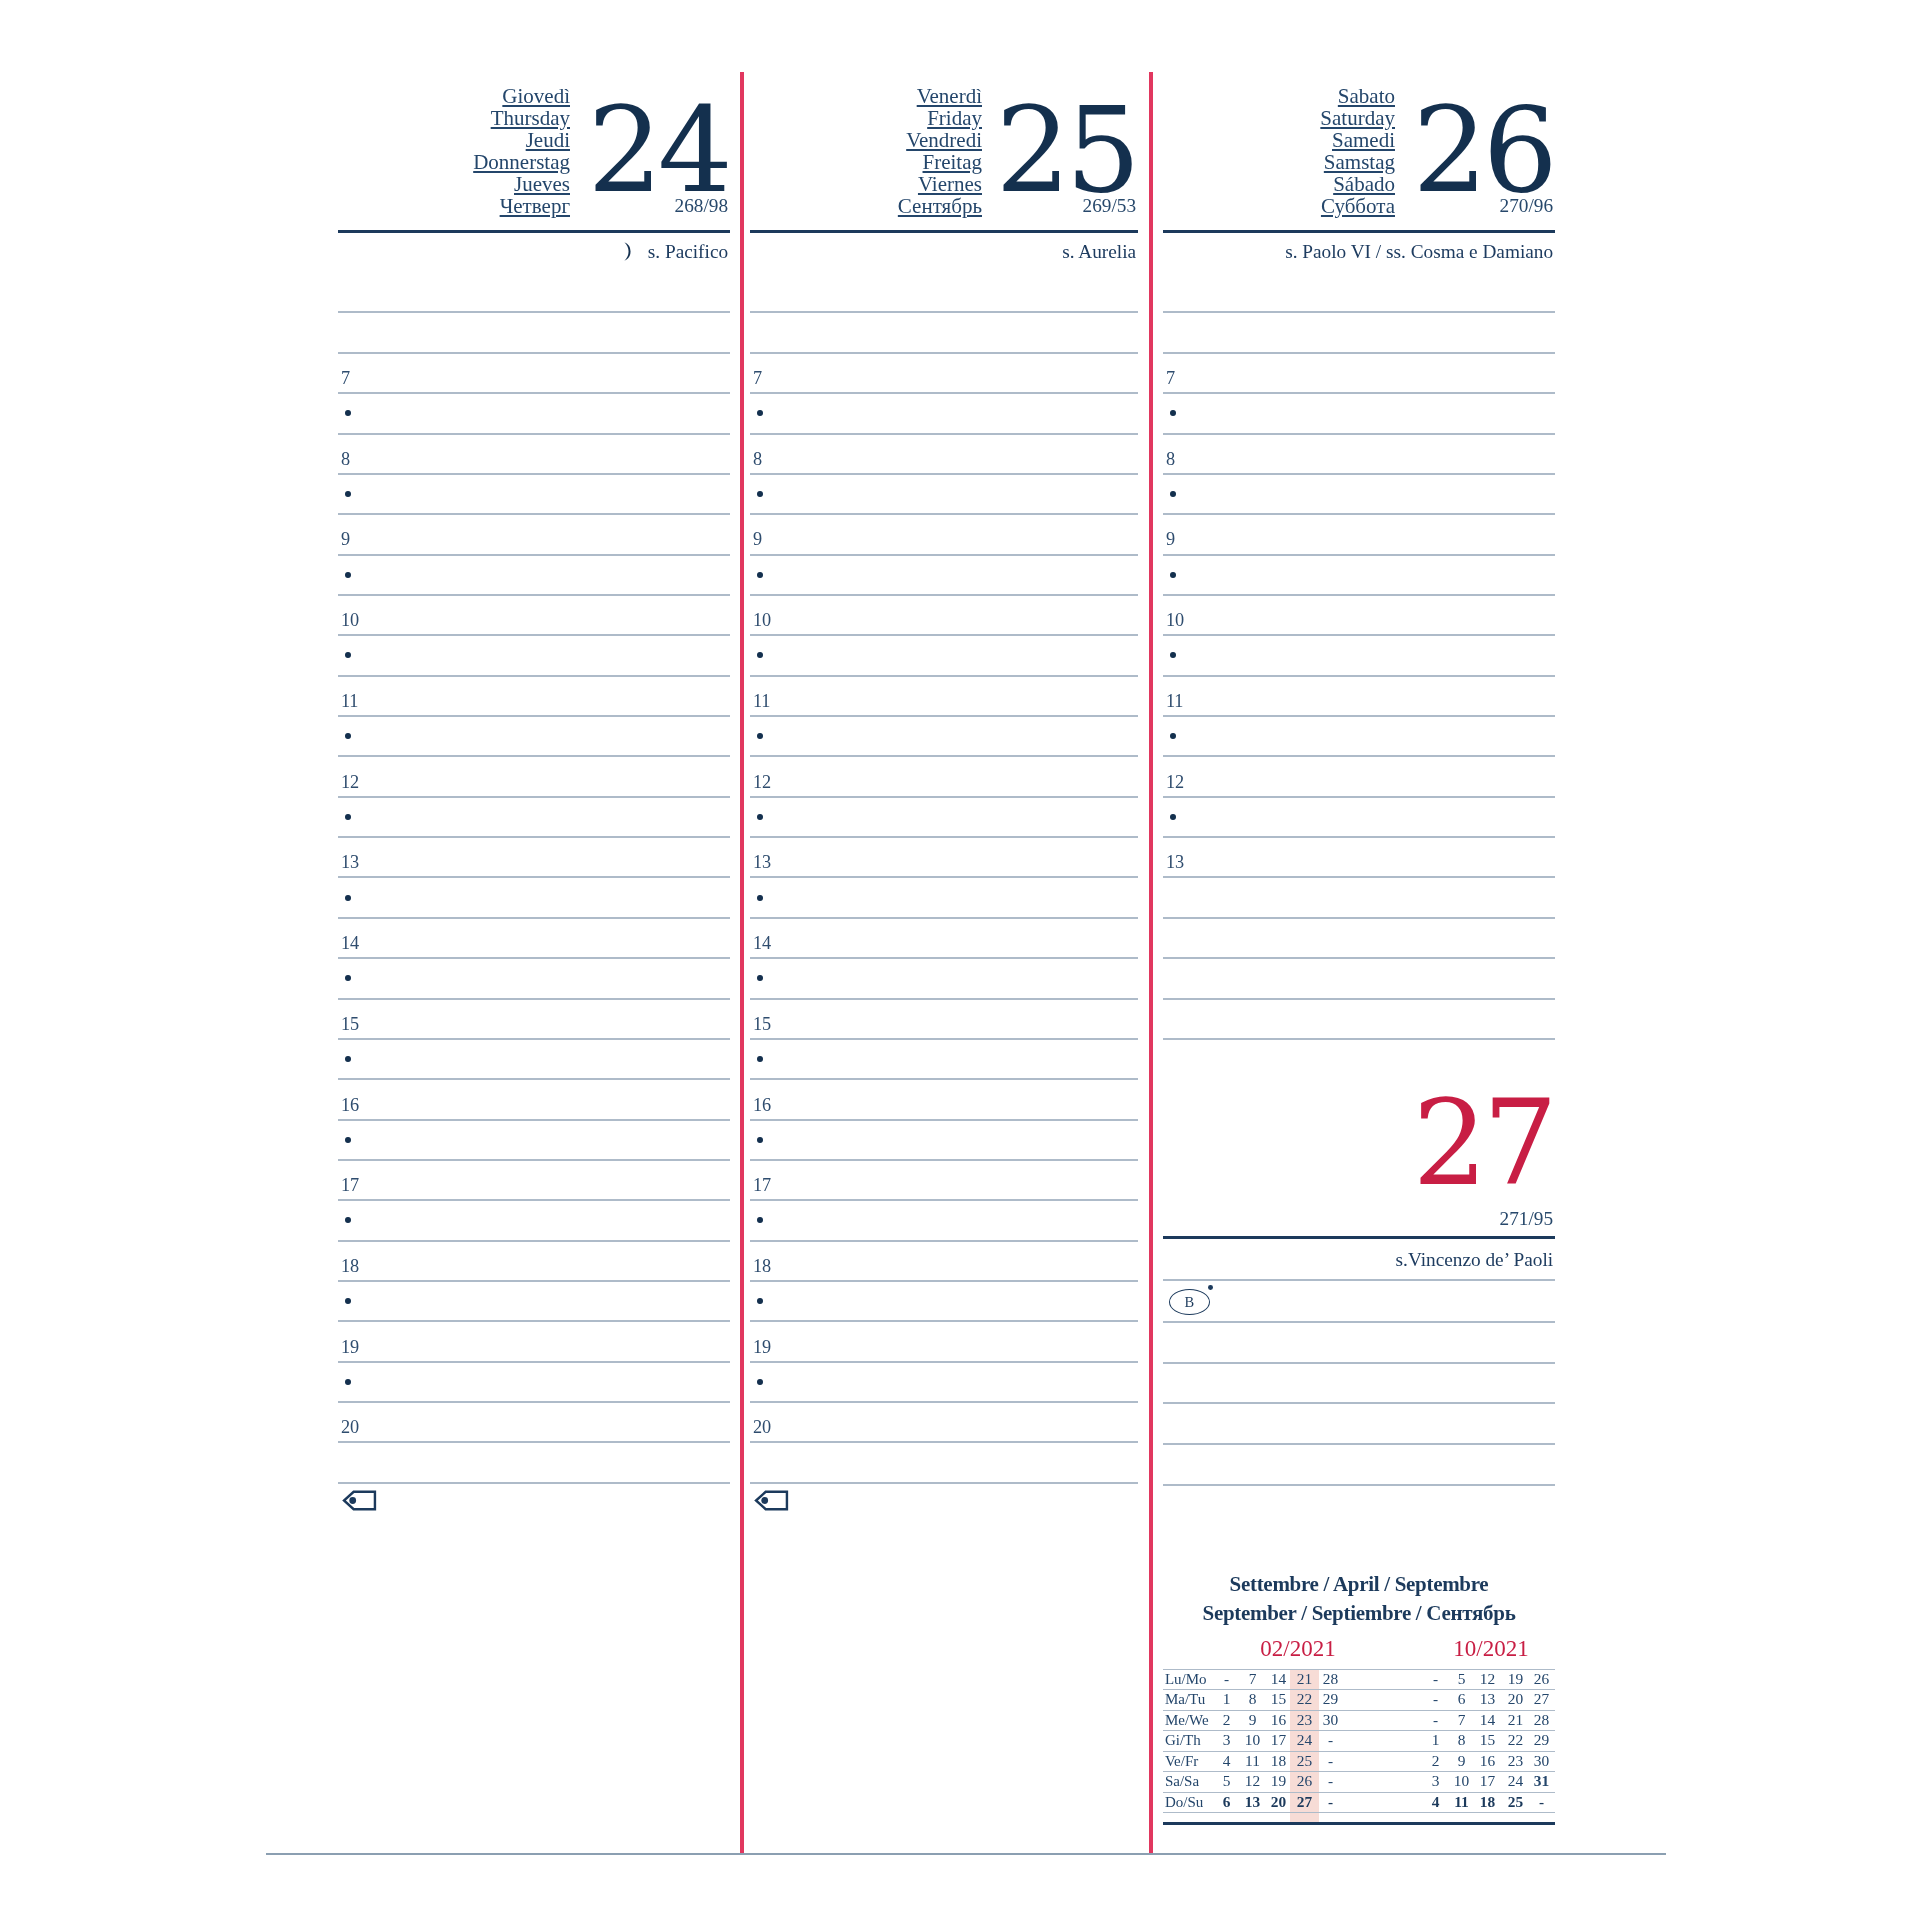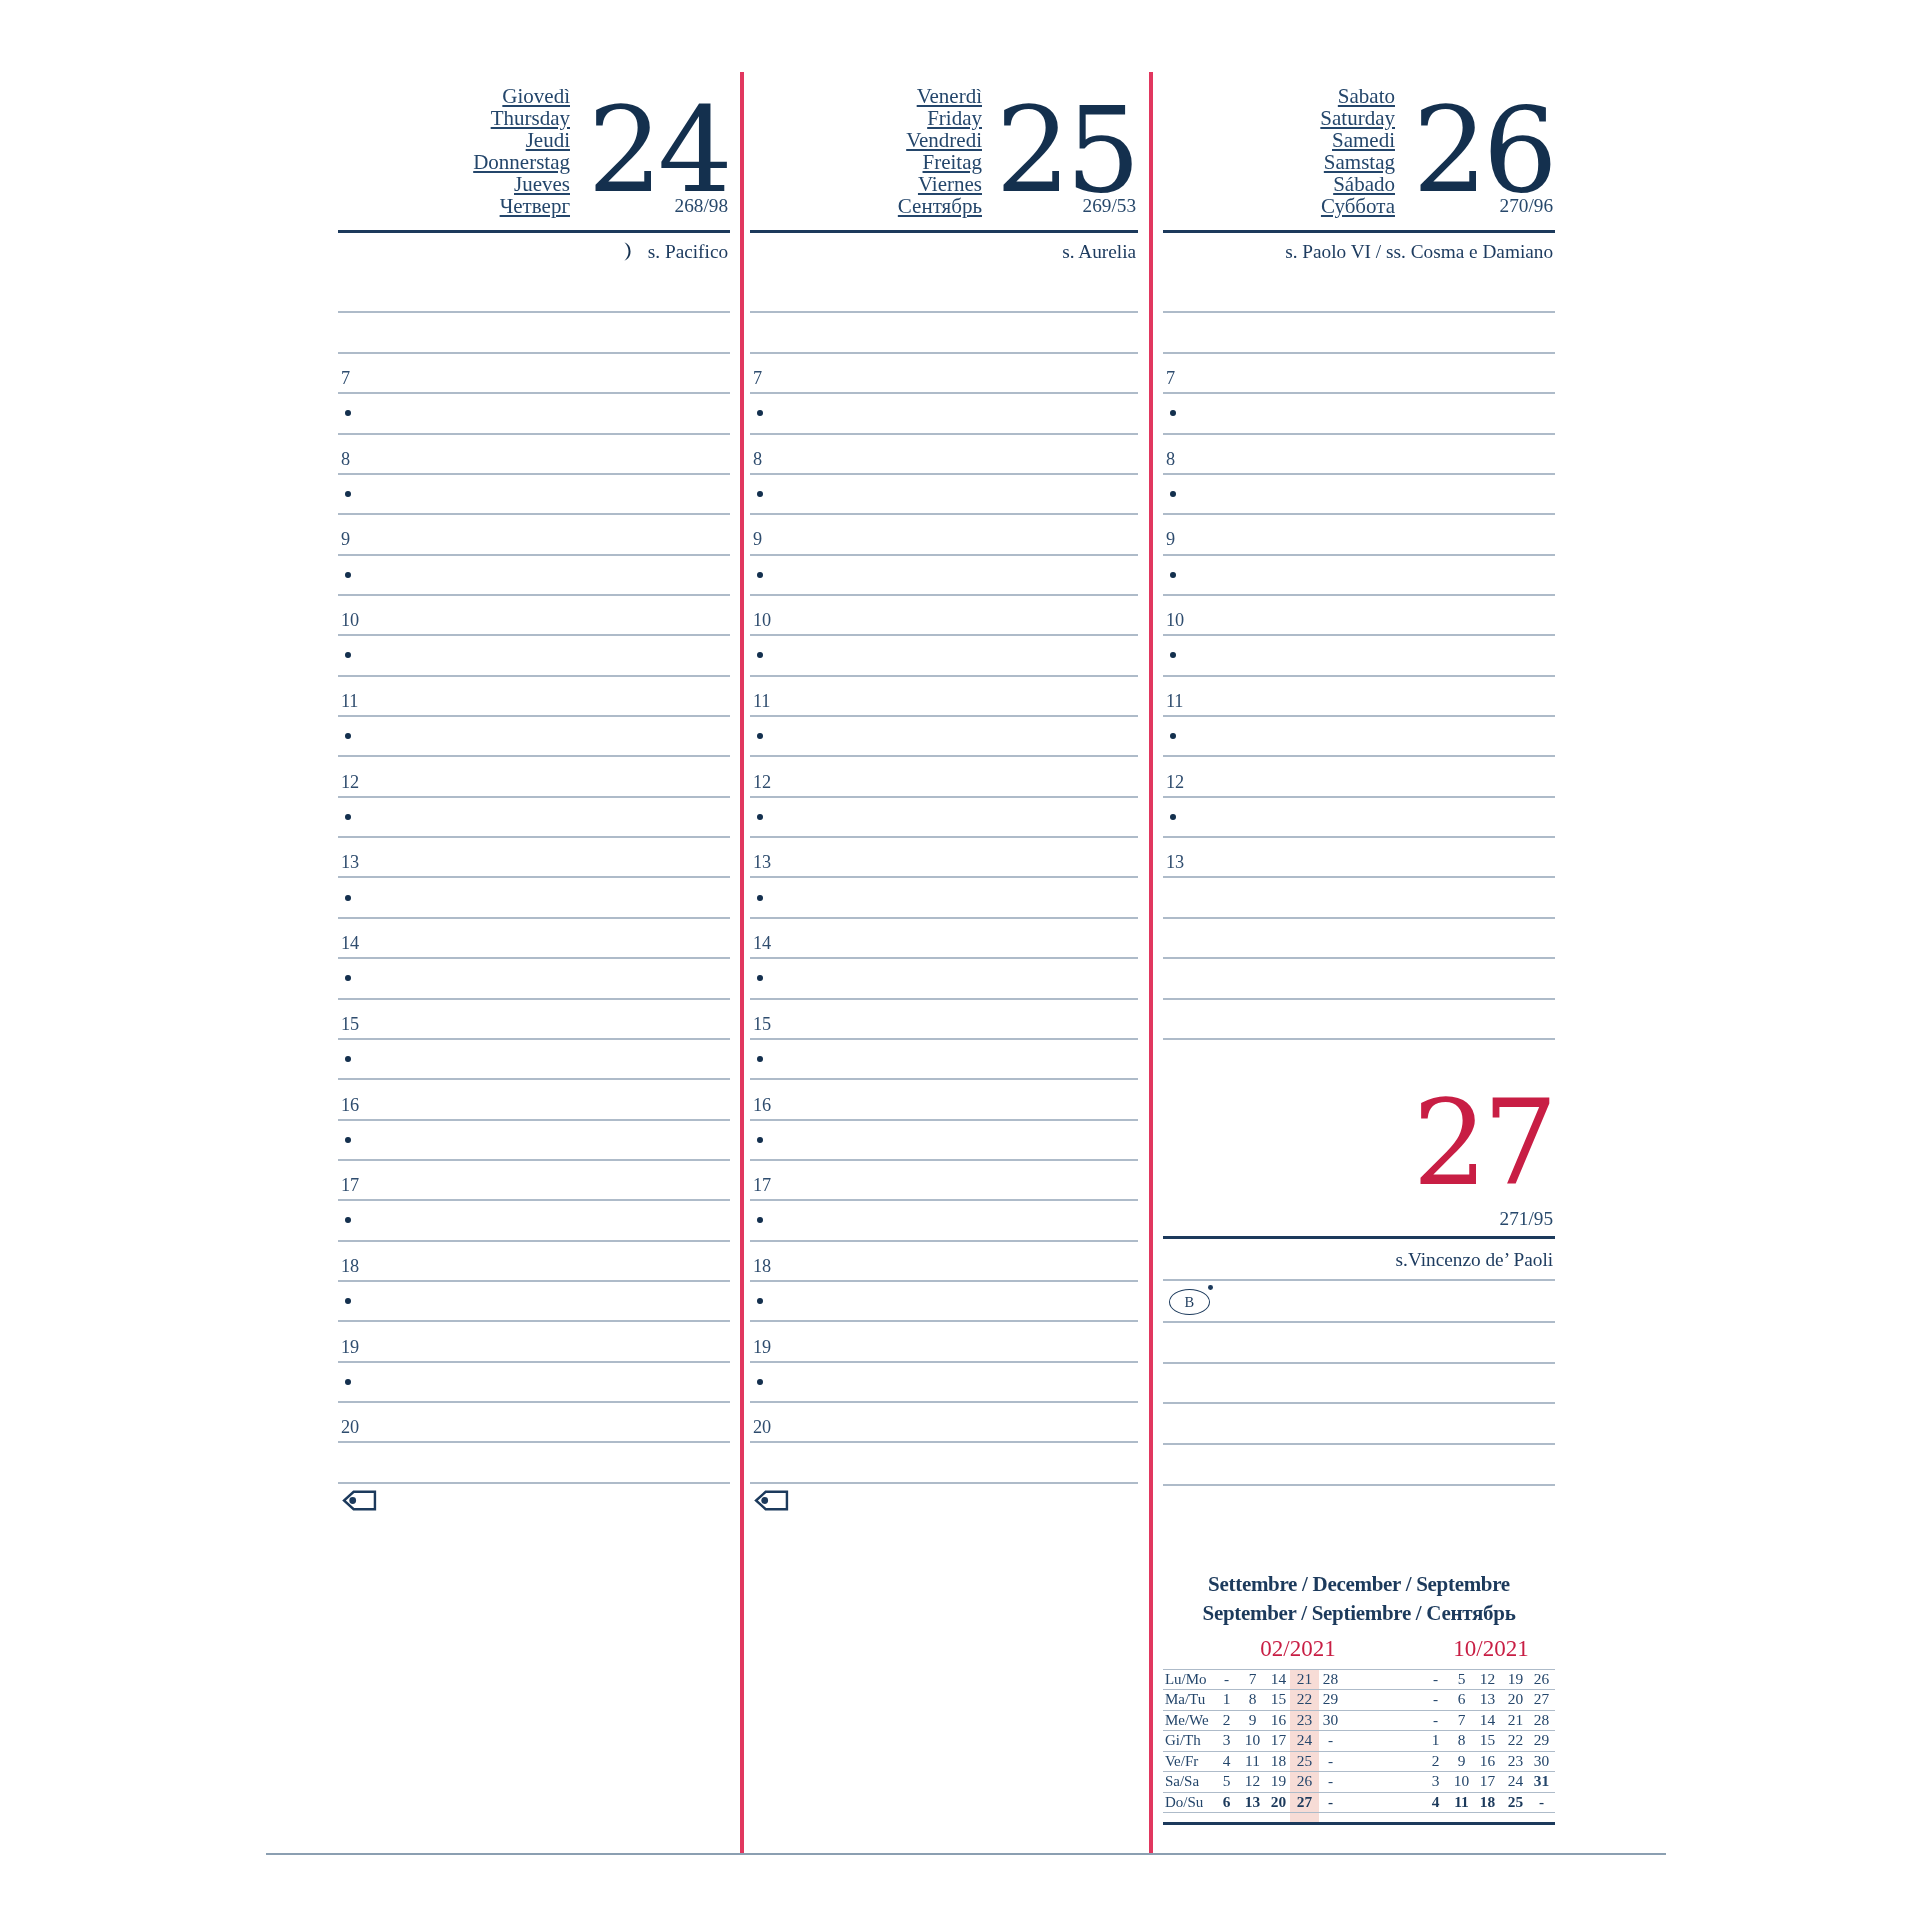--- a/index.html
+++ b/index.html
@@ -231,21 +231,21 @@
     </div>
     <div class="thinline" style="top:1207px"></div>
     <div class="bovaln">B</div>
     <div class="thinline" style="top:1249px"></div>
     <div class="thinline" style="top:1290px"></div>
     <div class="thinline" style="top:1330px"></div>
     <div class="thinline" style="top:1371px"></div>
     <div class="thinline" style="top:1412px"></div>
 
     <div class="mc-title">
-      <div>Settembre / December / Septembre</div>
+      <div>Settembre / April / Septembre</div>
       <div>September / Septiembre / Сентябрь</div>
     </div>
     <span class="mc-month" style="left:135px">02/2021</span>
     <span class="mc-month" style="left:328px">10/2021</span>
     <div id="mcal">
         <div class="mc-hl" style="left: 127px; width: 29px; top: 1597px; height: 153px;"></div>
         <div class="mc-thin" style="top: 1597px;"></div>
         <div class="mc-label" style="top: 1597px; line-height: 20.5px;">Lu/Mo</div>
         <div class="mc-cell" style="top: 1597px; left: 50px; line-height: 20.5px;">-</div>
         <div class="mc-cell" style="top: 1597px; left: 76px; line-height: 20.5px;">7</div>

